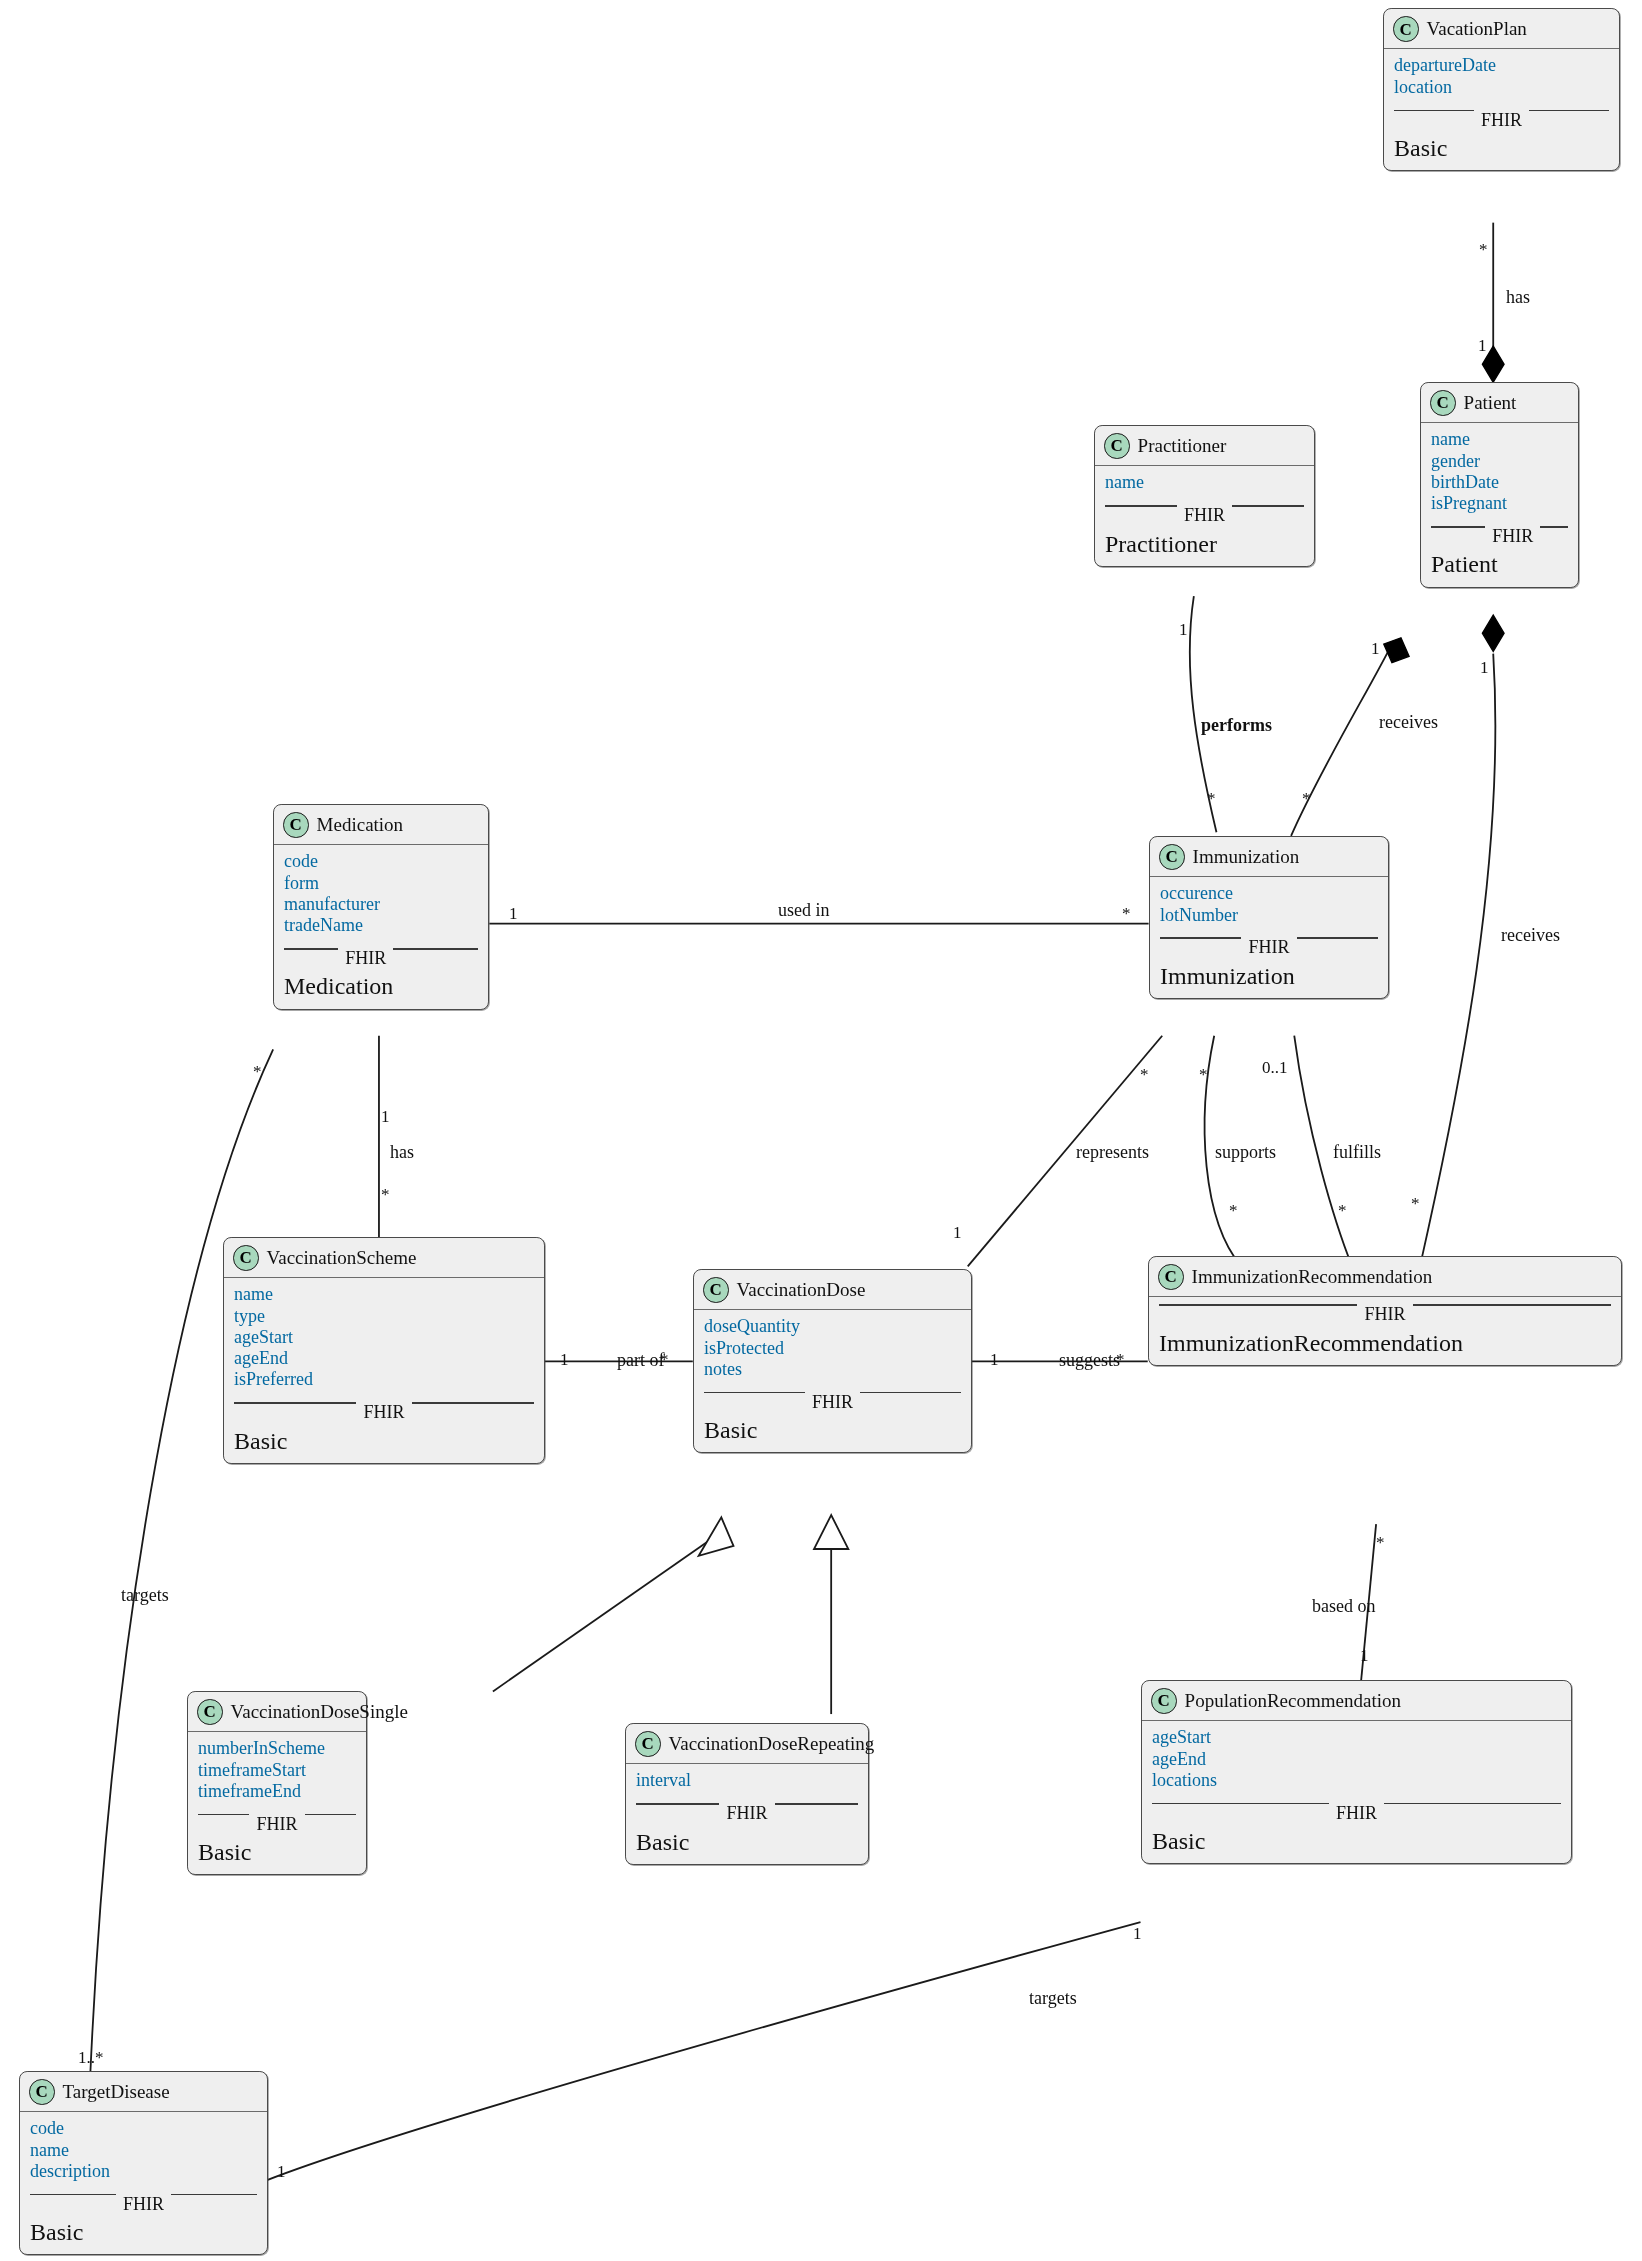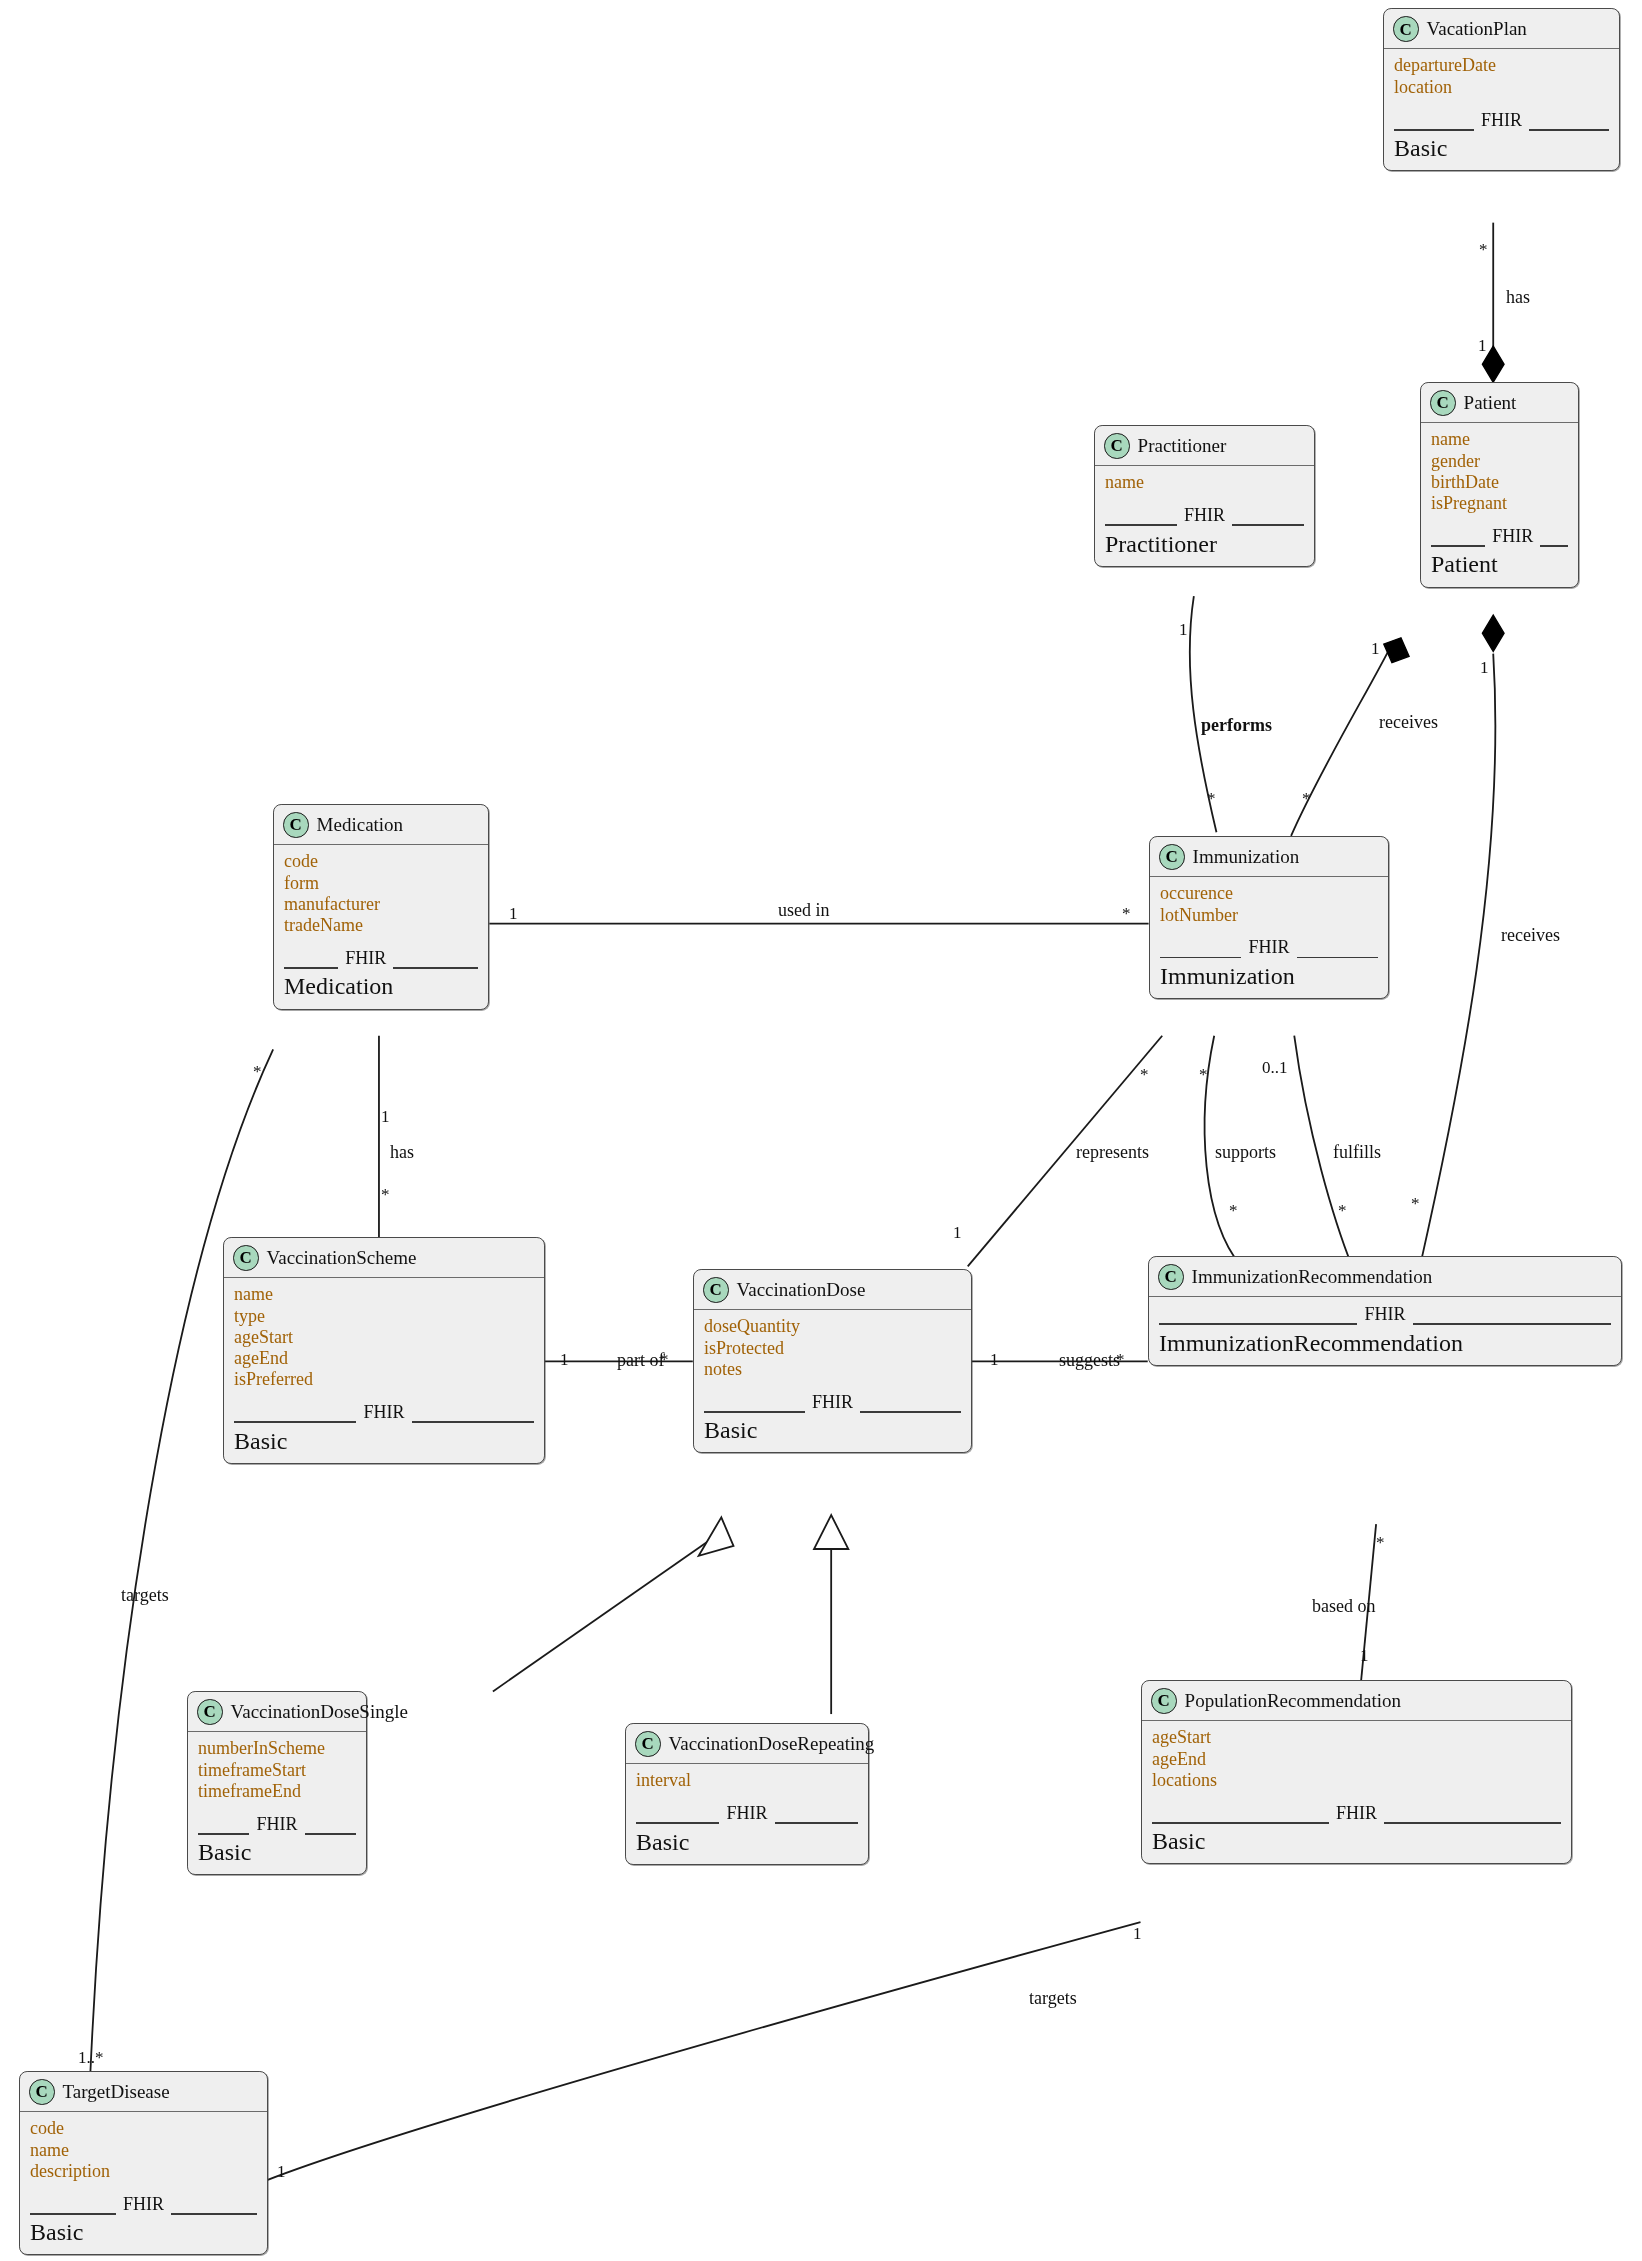--- a/index.html
+++ b/index.html
@@ -88,27 +88,27 @@
   .uml-title {
     font-size: 19px;
     color: #111111;
     white-space: nowrap;
   }
   .uml-attrs {
     padding: 6.3px 10px 4.5px 10px;
   }
   .uml-attr {
     font-size: 18px;
-    color: #a16207;
+    color: #0369a1;
     line-height: 1.18;
     white-space: nowrap;
   }
   .uml-sep {
     display: flex;
-    align-items: flex-end;
+    align-items: flex-start;
     gap: 7.2px;
     padding: 4.5px 10px 0 10px;
     margin-top: 2.7px;
   }
   .uml-sep .bar {
     height: 1.8px;
     background: #3a3a3a;
     flex: 1 1 auto;
   }
   .uml-sep .bar.short { flex: 0 0 auto; width: 54px; }

